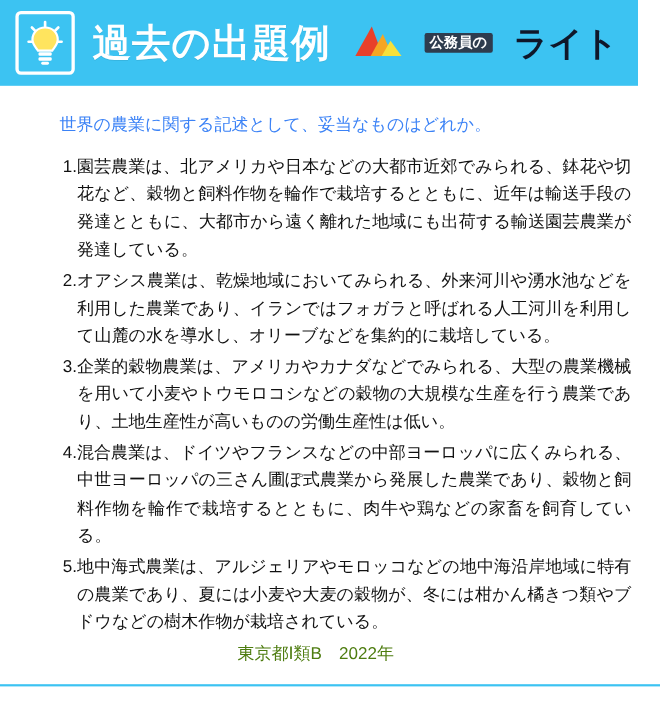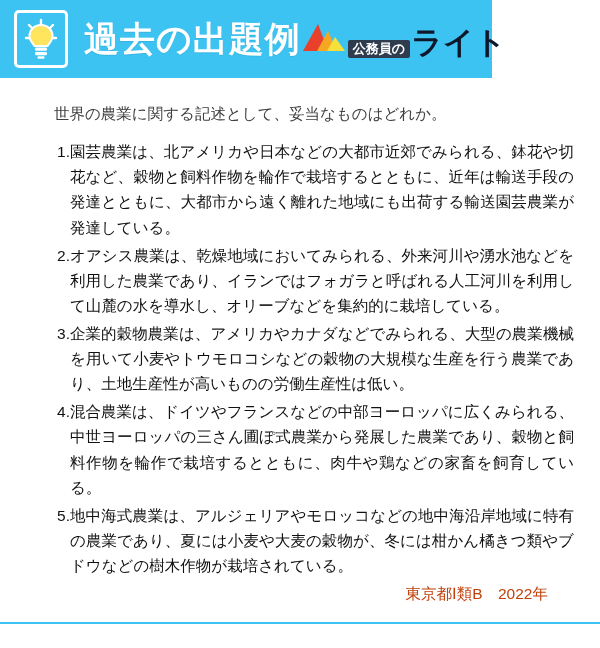--- a/index.html
+++ b/index.html
@@ -17,21 +17,21 @@
     position: relative;
     width: 600px;
     height: 648px;
     background: #ffffff;
     box-sizing: border-box;
   }
 
   
   .header {
     position: relative;
-    width: 492px;
+    width: 580px;
     height: 78px;
     background: #3cc3f2;
     display: flex;
     align-items: center;
     box-sizing: border-box;
     padding: 0 14px;
   }
   .bulb-box {
     width: 54px;
     height: 58px;
@@ -51,22 +51,22 @@
     font-weight: bold;
     letter-spacing: 1px;
     margin-left: 16px;
     white-space: nowrap;
     text-shadow: 0 1px 0 rgba(0,0,0,0.07);
   }
 
   .brand {
     margin-left: auto;
     display: flex;
-    align-items: flex-end;
-    gap: 1px;
+    align-items: center;
+    gap: 19px;
     padding-right: 4px;
     font-family: Liberation Serif, serif;
   }
   .brand-mark { display:block; }
   .brand-badge {
     background: #2e3c4e;
     color: #ffffff;
     font-size: 13px;
     font-weight: bold;
     padding: 2px 5px;
@@ -86,21 +86,21 @@
 
   
   .content {
     padding: 24px 26px 0 26px;
     color: #1b1b1b;
   }
   .lead {
     font-size: 15.5px;
     line-height: 1.5;
     margin: 0 0 14px 28px;
-    color: #404040;
+    color: #3b82f6;
   }
   ol.choices {
     list-style: none;
     margin: 0;
     padding: 0;
   }
   ol.choices > li {
     position: relative;
     font-size: 15.5px;
     line-height: 1.62;
@@ -113,23 +113,23 @@
     position: absolute;
     left: 22px;
     top: 0;
     width: 22px;
     text-align: right;
     font-size: 15.5px;
     line-height: 1.62;
   }
   .source {
     margin: 6px 26px 0 0;
-    text-align: right;
-    font-size: 15.5px;
-    color: #c2410c;
+    text-align: center;
+    font-size: 15.5px;
+    color: #4d7c0f;
   }
 
   
   .footer {
     position: absolute;
     left: 0;
     bottom: 0;
     width: 600px;
     height: 26px;
     background: #ffffff;

